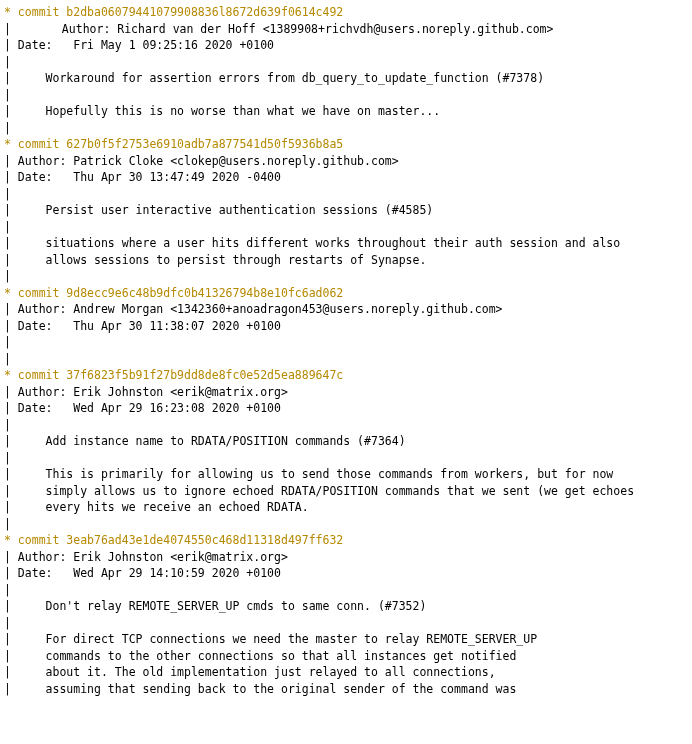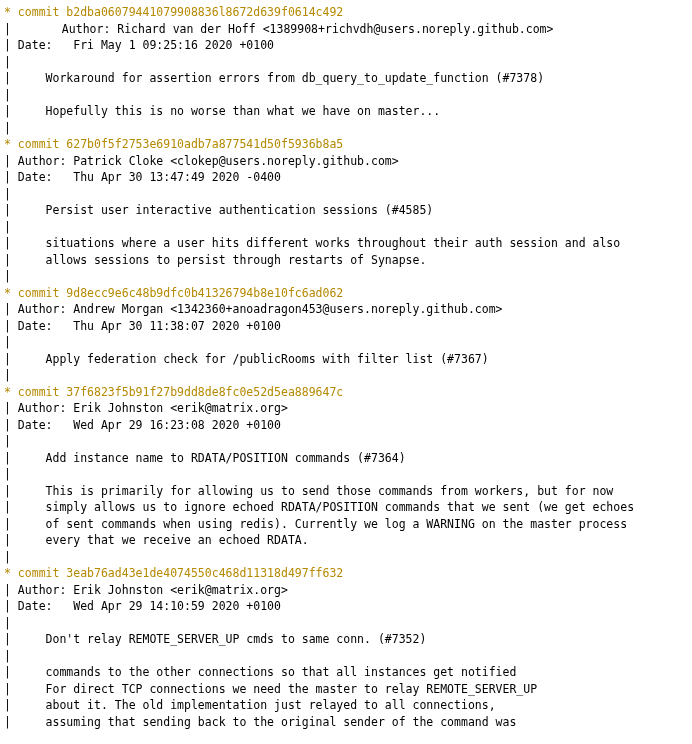--- a/index.html
+++ b/index.html
@@ -52,36 +52,34 @@
     <div class="line"><span class="graph">| </span><span class="c-plain" style="color: rgb(0, 0, 0);"></span></div>
     <div class="line"><span class="graph">| </span><span class="c-plain" style="color: rgb(0, 0, 0);">    Persist user interactive authentication sessions (#4585)</span></div>
     <div class="line"><span class="graph">| </span><span class="c-plain" style="color: rgb(0, 0, 0);"></span></div>
     <div class="line"><span class="graph">| </span><span class="c-plain" style="color: rgb(0, 0, 0);">    situations where a user hits different works throughout their auth session and also</span></div>
     <div class="line"><span class="graph">| </span><span class="c-plain" style="color: rgb(0, 0, 0);">    allows sessions to persist through restarts of Synapse.</span></div>
     <div class="line"><span class="graph">| </span><span class="c-plain" style="color: rgb(0, 0, 0);"></span></div>
     <div class="line"><span class="graph" style="color: rgb(181, 137, 0);">* </span><span class="c-commit" style="color: rgb(181, 137, 0);">commit 9d8ecc9e6c48b9dfc0b41326794b8e10fc6ad062</span></div>
     <div class="line"><span class="graph">| </span><span class="c-plain" style="color: rgb(0, 0, 0); text-align: right;">Author: Andrew Morgan &lt;1342360+anoadragon453@users.noreply.github.com&gt;</span></div>
     <div class="line"><span class="graph">| </span><span class="c-plain" style="color: rgb(0, 0, 0);">Date:   Thu Apr 30 11:38:07 2020 +0100</span></div>
     <div class="line"><span class="graph">| </span><span class="c-plain" style="color: rgb(0, 0, 0);"></span></div>
-    <div class="line"><span class="graph">| </span><span class="c-plain" style="color: rgb(0, 0, 0);">    Apply federation check for /publicRooms with filter list (#7367)</span></div>
     <div class="line"><span class="graph">| </span><span class="c-plain" style="color: rgb(0, 0, 0);"></span></div>
     <div class="line"><span class="graph" style="color: rgb(181, 137, 0);">* </span><span class="c-commit" style="color: rgb(181, 137, 0);">commit 37f6823f5b91f27b9dd8de8fc0e52d5ea889647c</span></div>
     <div class="line"><span class="graph">| </span><span class="c-plain" style="color: rgb(0, 0, 0);">Author: Erik Johnston &lt;erik@matrix.org&gt;</span></div>
     <div class="line"><span class="graph">| </span><span class="c-plain" style="color: rgb(0, 0, 0);">Date:   Wed Apr 29 16:23:08 2020 +0100</span></div>
     <div class="line"><span class="graph">| </span><span class="c-plain" style="color: rgb(0, 0, 0);"></span></div>
     <div class="line"><span class="graph">| </span><span class="c-plain" style="color: rgb(0, 0, 0);">    Add instance name to RDATA/POSITION commands (#7364)</span></div>
     <div class="line"><span class="graph">| </span><span class="c-plain" style="color: rgb(0, 0, 0);"></span></div>
     <div class="line"><span class="graph">| </span><span class="c-plain" style="color: rgb(0, 0, 0);">    This is primarily for allowing us to send those commands from workers, but for now</span></div>
     <div class="line"><span class="graph">| </span><span class="c-plain" style="color: rgb(0, 0, 0);">    simply allows us to ignore echoed RDATA/POSITION commands that we sent (we get echoes</span></div>
-    <div class="line"><span class="graph">| </span><span class="c-plain" style="color: rgb(0, 0, 0);">    of sent commands when using redis). Currently we log a WARNING on the master process</span></div>
-    <div class="line"><span class="graph">| </span><span class="c-plain" style="color: rgb(0, 0, 0);">    every that we receive an echoed RDATA.</span></div>
+    <div class="line"><span class="graph">| </span><span class="c-plain" style="color: rgb(0, 0, 0);">    every hits we receive an echoed RDATA.</span></div>
     <div class="line"><span class="graph">| </span><span class="c-plain" style="color: rgb(0, 0, 0);"></span></div>
     <div class="line"><span class="graph" style="color: rgb(181, 137, 0);">* </span><span class="c-commit" style="color: rgb(181, 137, 0);">commit 3eab76ad43e1de4074550c468d11318d497ff632</span></div>
     <div class="line"><span class="graph">| </span><span class="c-plain" style="color: rgb(0, 0, 0);">Author: Erik Johnston &lt;erik@matrix.org&gt;</span></div>
     <div class="line"><span class="graph">| </span><span class="c-plain" style="color: rgb(0, 0, 0);">Date:   Wed Apr 29 14:10:59 2020 +0100</span></div>
     <div class="line"><span class="graph">| </span><span class="c-plain" style="color: rgb(0, 0, 0);"></span></div>
     <div class="line"><span class="graph">| </span><span class="c-plain" style="color: rgb(0, 0, 0);">    Don't relay REMOTE_SERVER_UP cmds to same conn. (#7352)</span></div>
     <div class="line"><span class="graph">| </span><span class="c-plain" style="color: rgb(0, 0, 0);"></span></div>
+    <div class="line"><span class="graph">| </span><span class="c-plain" style="color: rgb(0, 0, 0);">    For direct TCP connections we need the master to relay REMOTE_SERVER_UP</span></div>
     <div class="line"><span class="graph">| </span><span class="c-plain" style="color: rgb(0, 0, 0);">    commands to the other connections so that all instances get notified</span></div>
-    <div class="line"><span class="graph">| </span><span class="c-plain" style="color: rgb(0, 0, 0);">    For direct TCP connections we need the master to relay REMOTE_SERVER_UP</span></div>
     <div class="line"><span class="graph">| </span><span class="c-plain" style="color: rgb(0, 0, 0);">    about it. The old implementation just relayed to all connections,</span></div>
     <div class="line"><span class="graph">| </span><span class="c-plain" style="color: rgb(0, 0, 0);">    assuming that sending back to the original sender of the command was</span></div>
   </div>
 
 </body></html>

